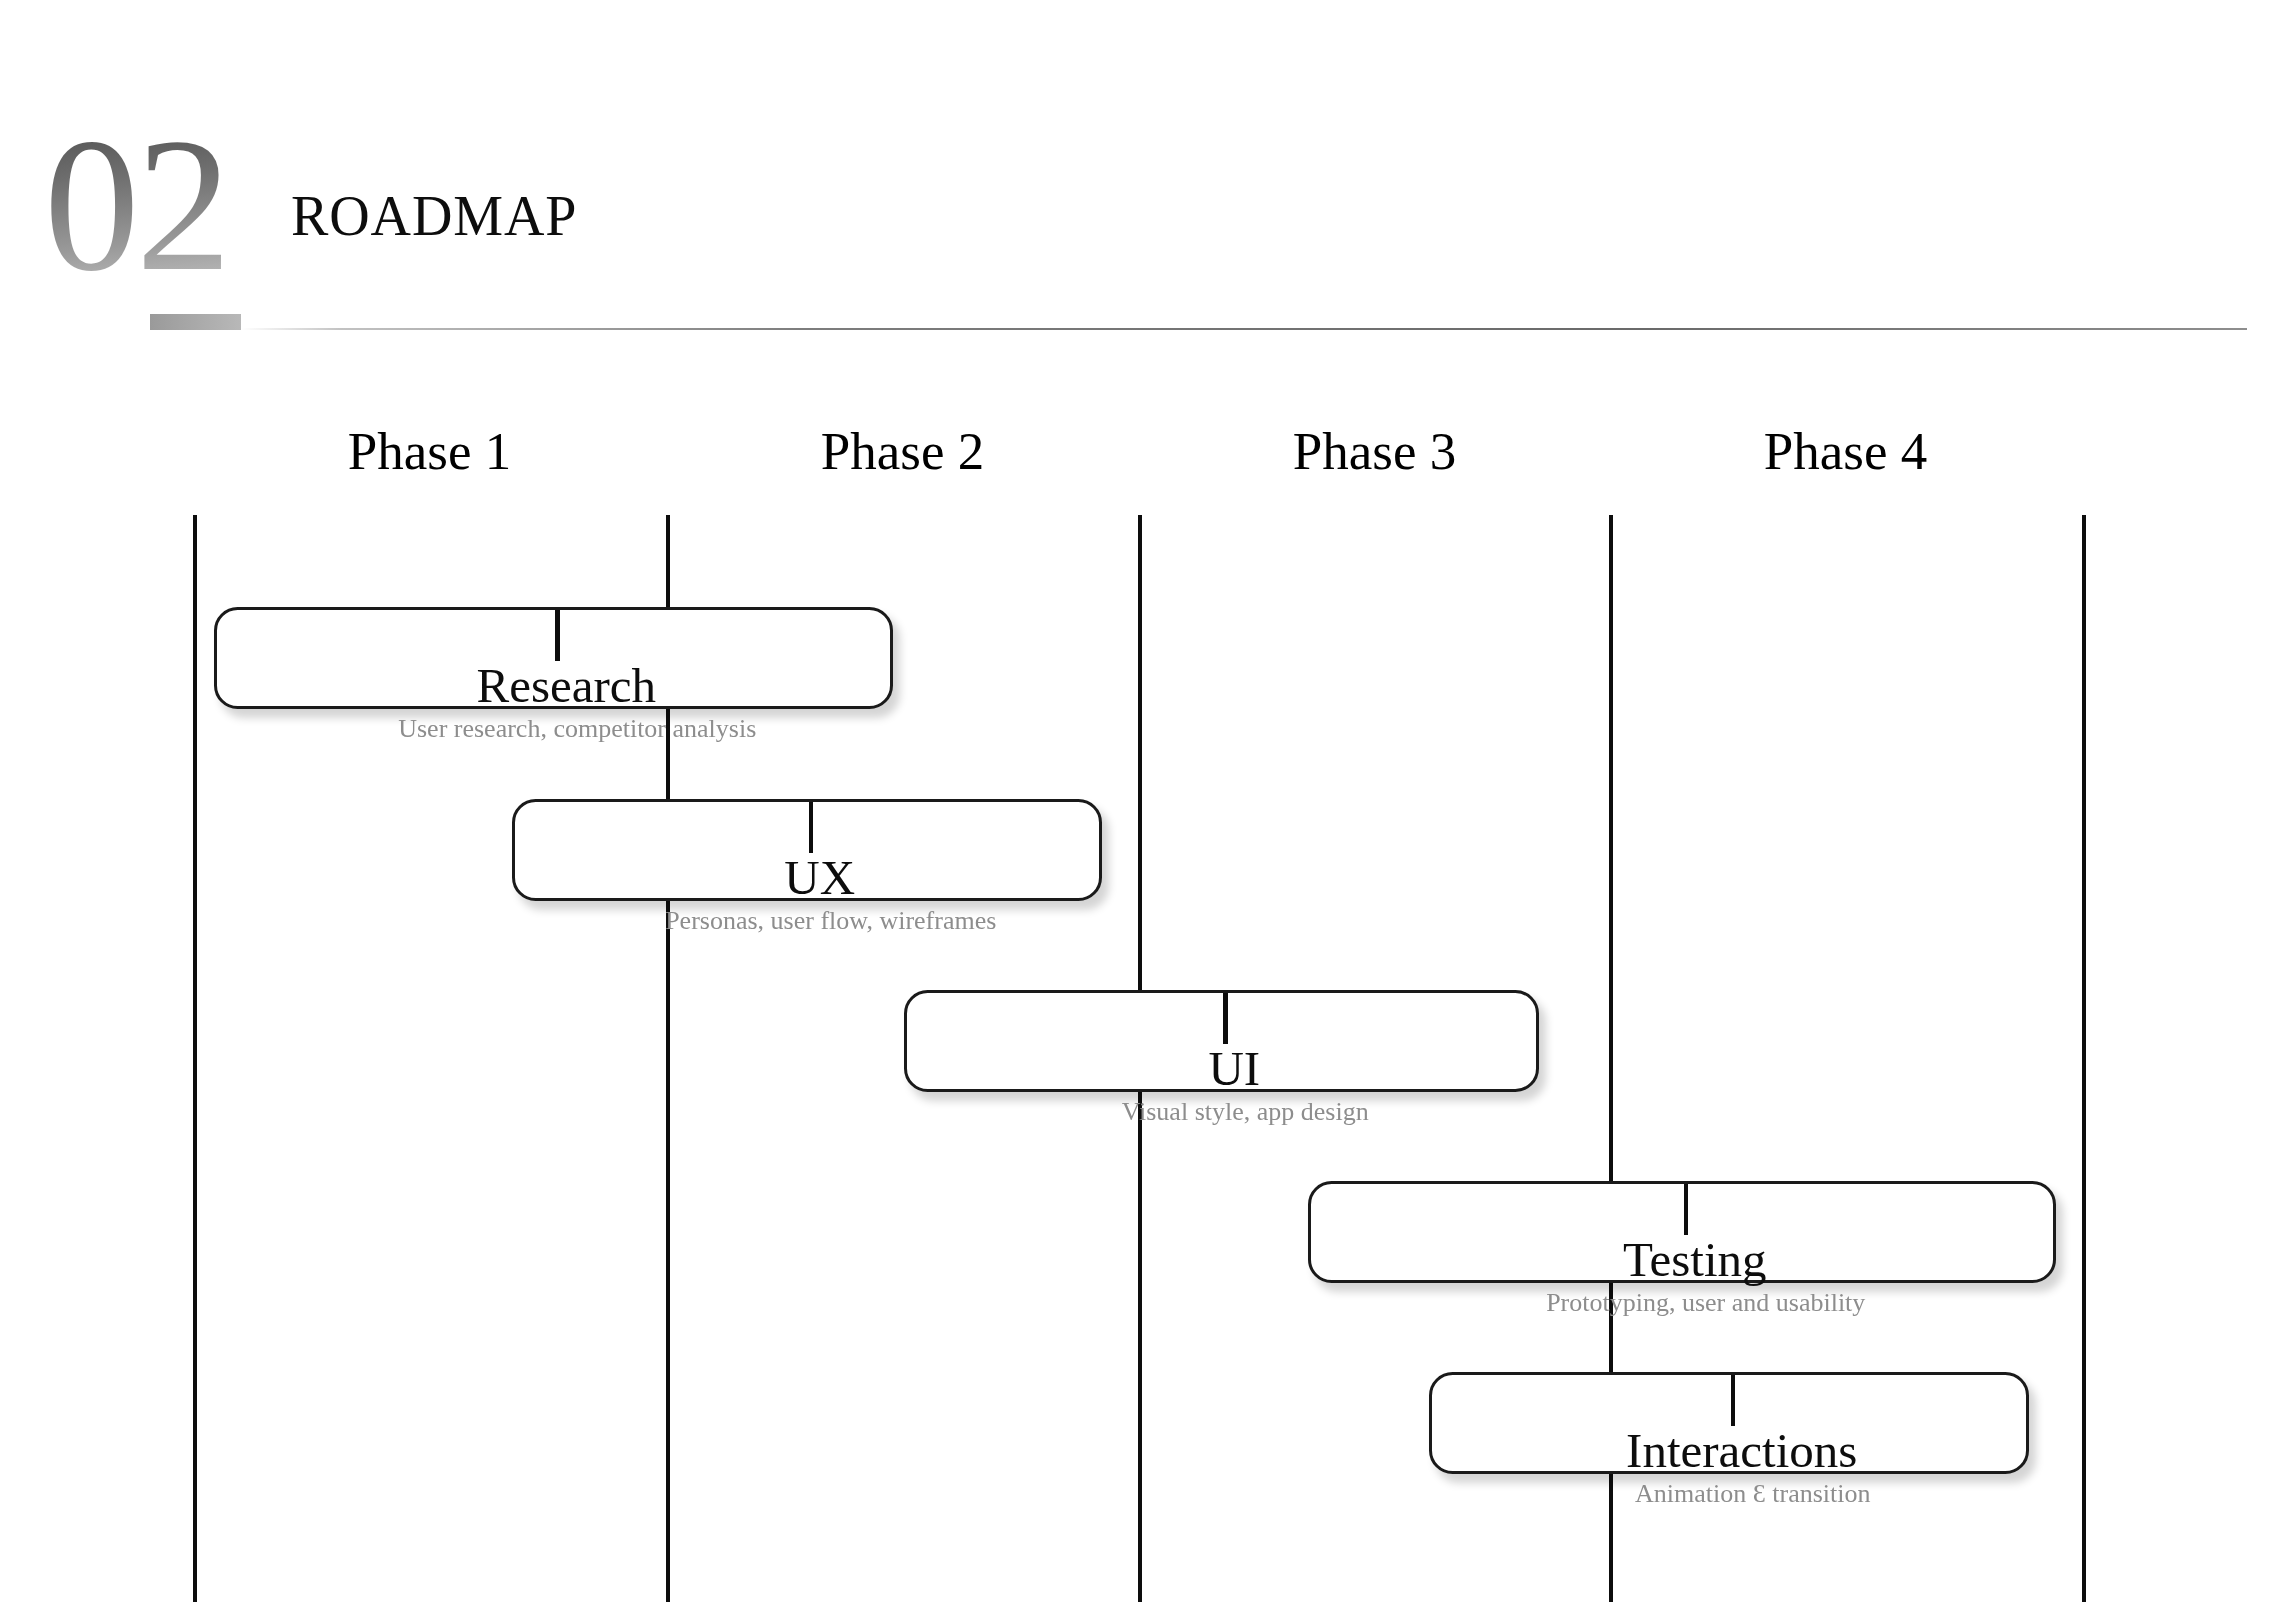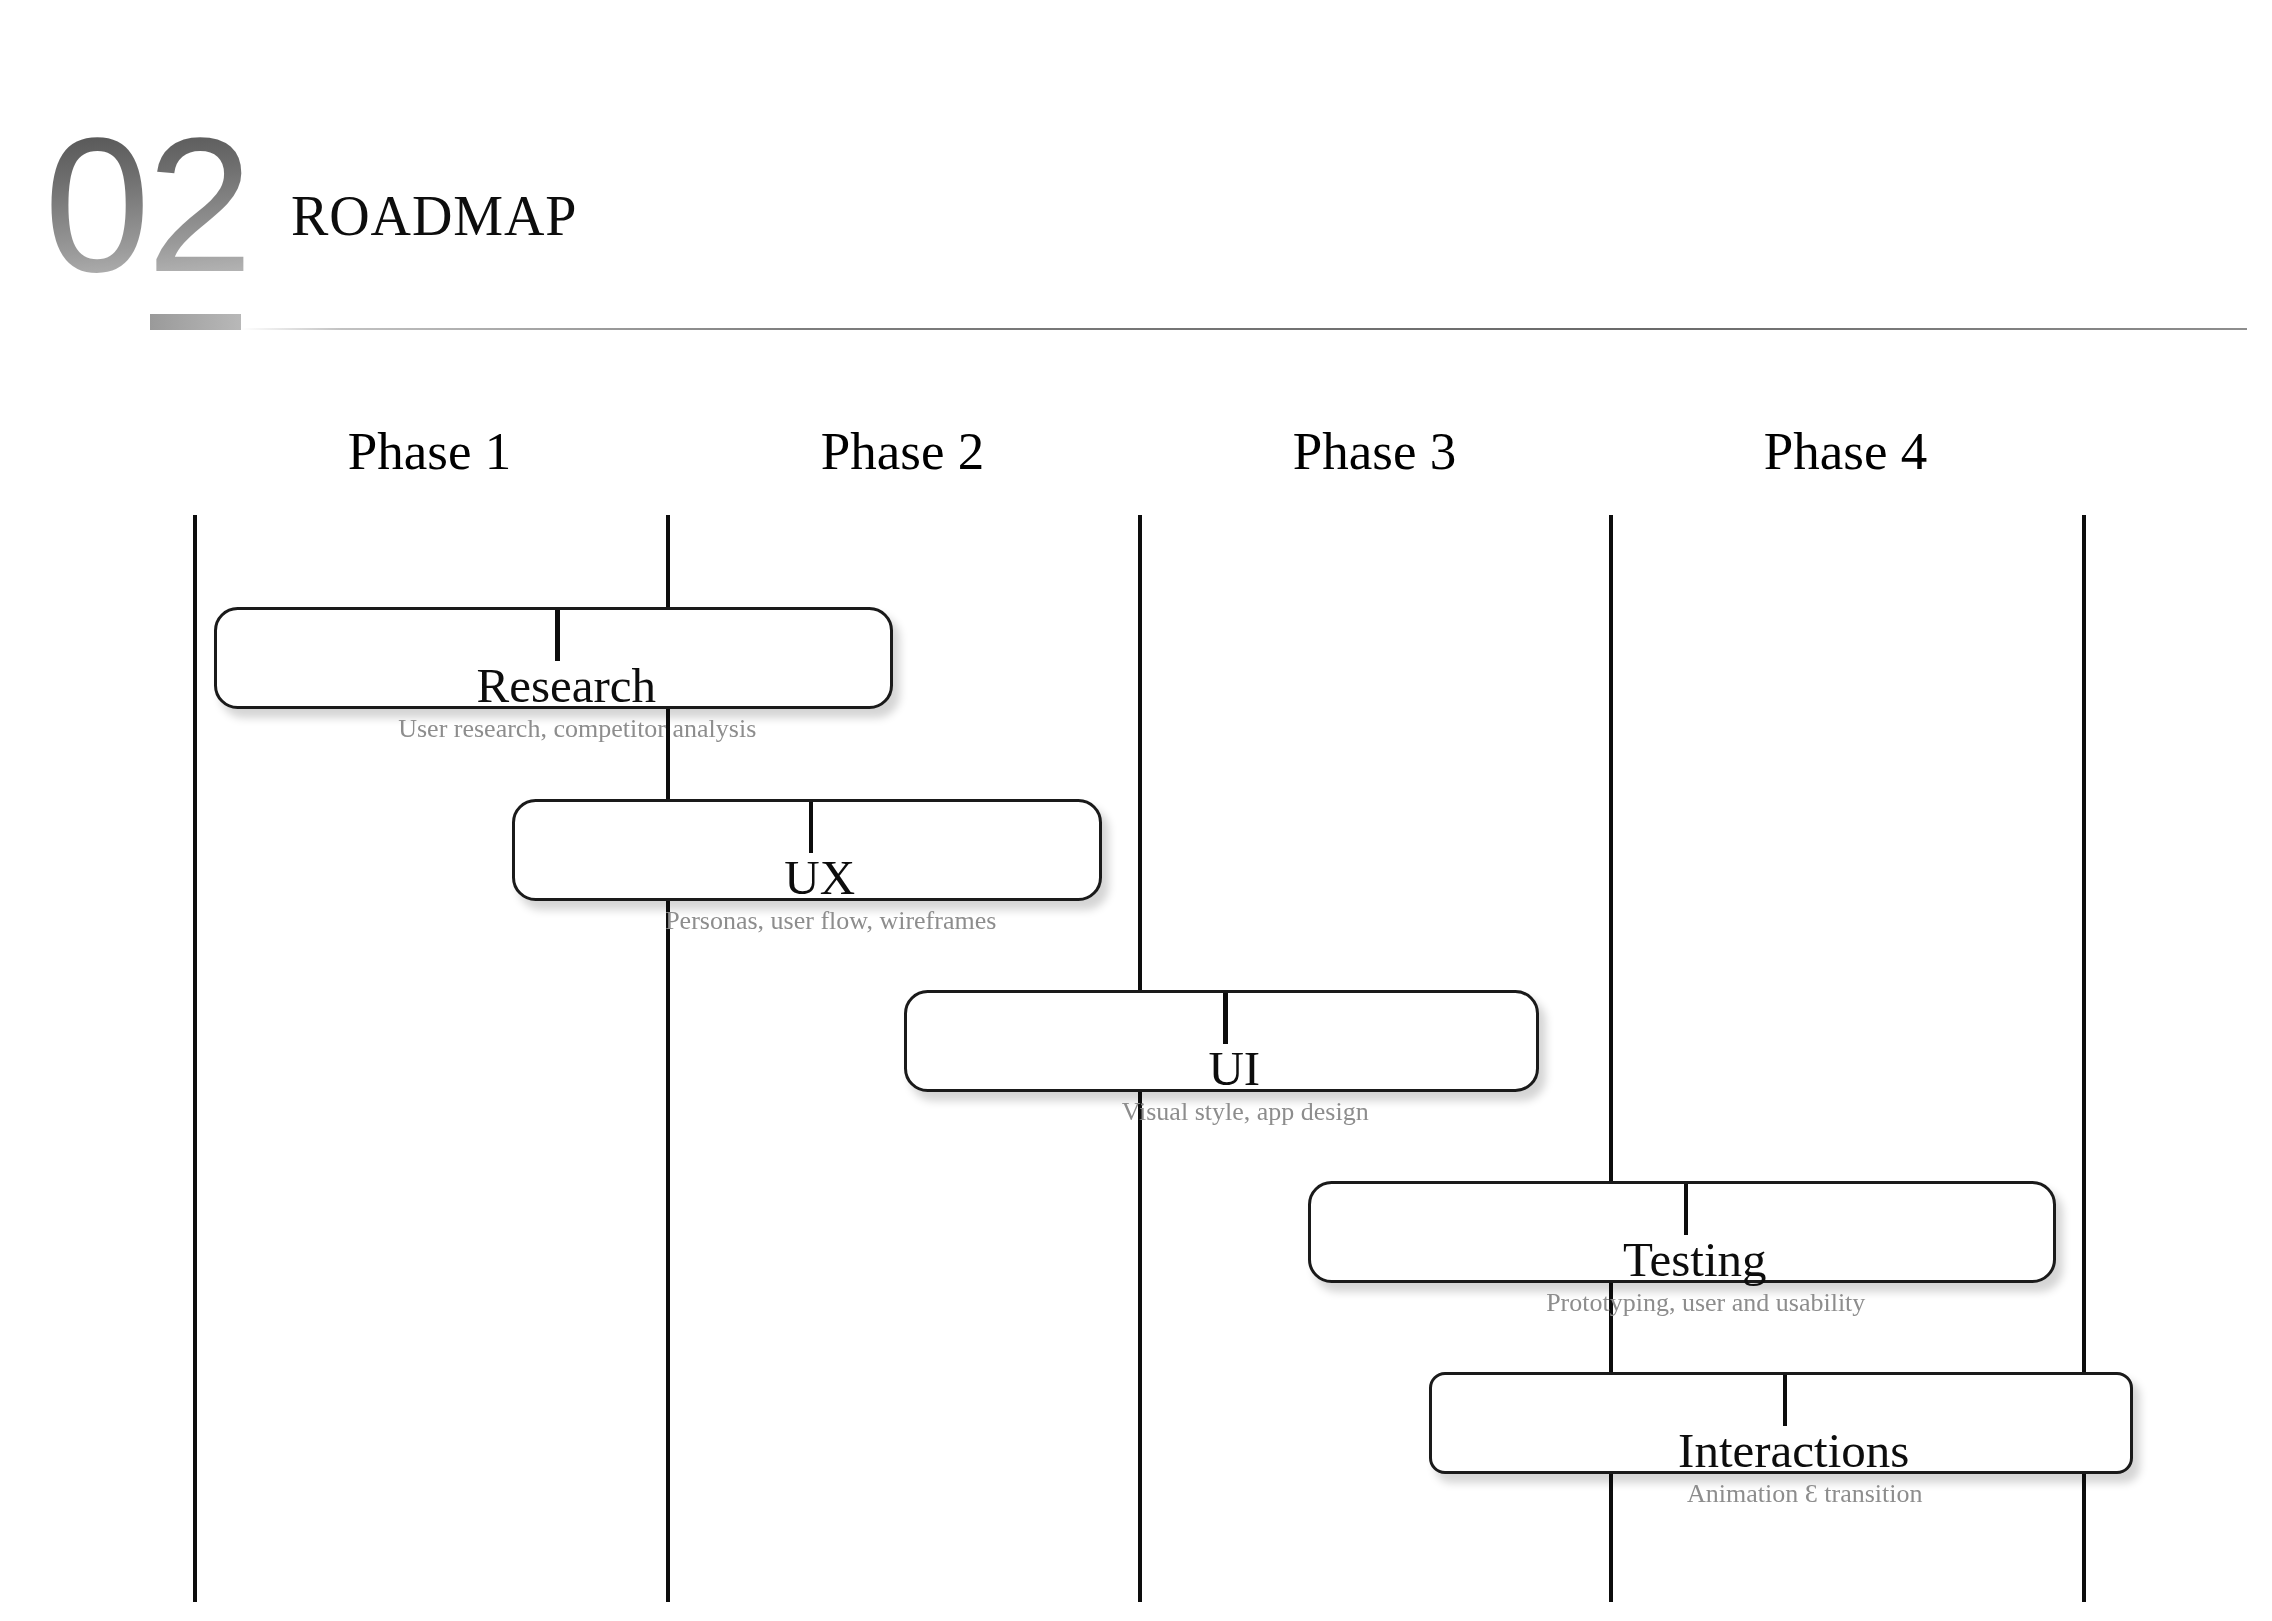--- a/index.html
+++ b/index.html
@@ -22,21 +22,21 @@
     left: 0;
     top: 0;
     width: 2273px;
     height: 364px;
   }
 
   #section-number {
     position: absolute;
     left: 44px;
     top: 109px;
-    font-family: Liberation Sans, sans-serif;
+    font-family: Liberation Serif, serif;
     font-size: 191px;
     line-height: 1;
     letter-spacing: -3.6px;
     font-weight: 400;
     background: linear-gradient(175deg, #4a4a4a 0%, #6e6e6e 35%, #9a9a9a 70%, #c9c9c9 100%);
     -webkit-background-clip: text;
     background-clip: text;
     color: transparent;
     -webkit-text-fill-color: transparent;
     user-select: none;
@@ -186,20 +186,20 @@
     <div class="task-title">UI</div>
     <div class="task-desc">Visual style, app design</div>
   </div>
 
   <div class="task-card" style="left:1308px; top:1181px; width:748px;">
     <div class="task-accent-bar"></div>
     <div class="task-title">Testing</div>
     <div class="task-desc">Prototyping, user and usability</div>
   </div>
 
-  <div class="task-card" style="left:1429px; top:1372px; width:704px;border-radius:16px;">
+  <div class="task-card" style="left:1429px; top:1372px; width:600px;">
     <div class="task-accent-bar"></div>
     <div class="task-title">Interactions</div>
     <div class="task-desc">Animation Ɛ transition</div>
   </div>
 
 </div>
 
 
 </body></html>

